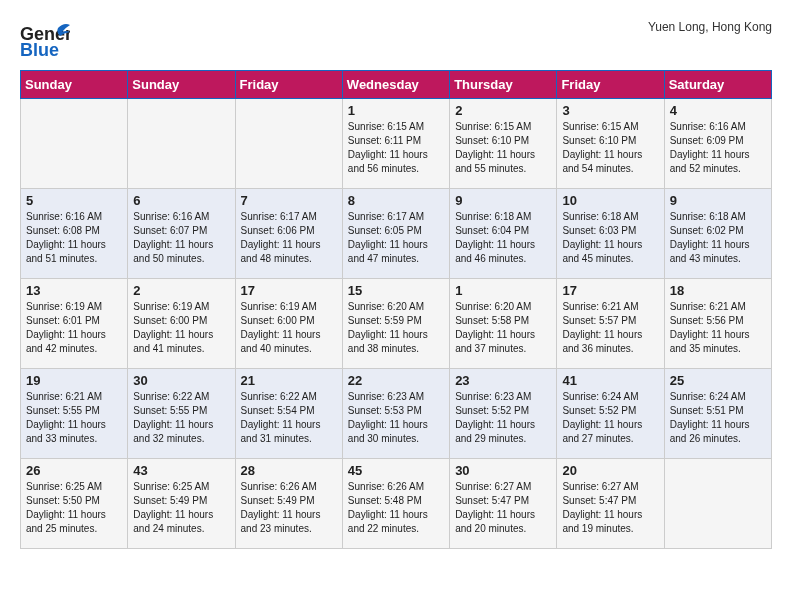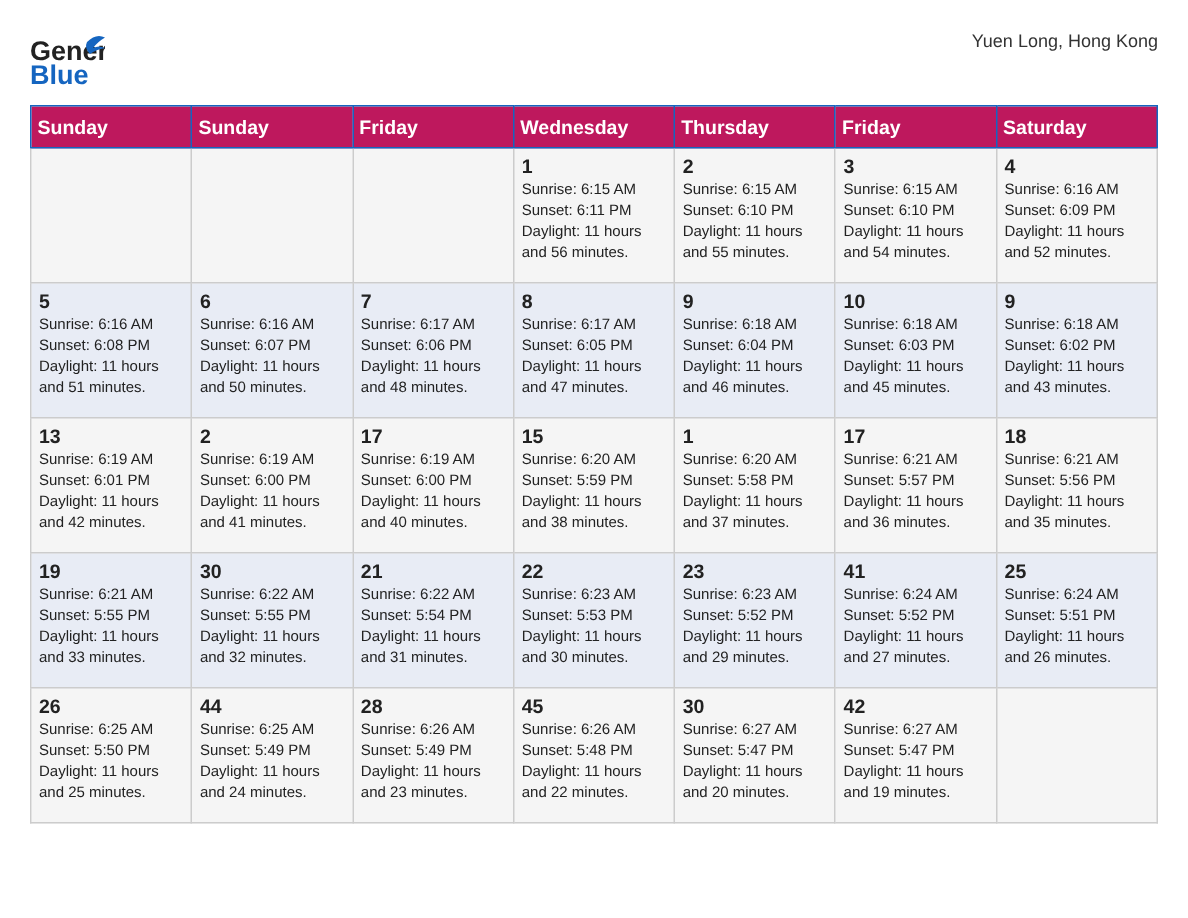--- a/index.html
+++ b/index.html
@@ -268,21 +268,21 @@
         </td>
       </tr>
       <tr>
         <td>
           <div class="day-num">26</div>
           <div class="cell-info" style="white-space: pre-line;">Sunrise: 6:25 AM
 Sunset: 5:50 PM
 Daylight: 11 hours and 25 minutes.</div>
         </td>
         <td>
-          <div class="day-num">44</div>
+          <div class="day-num">43</div>
           <div class="cell-info" style="white-space: pre-line;">Sunrise: 6:25 AM
 Sunset: 5:49 PM
 Daylight: 11 hours and 24 minutes.</div>
         </td>
         <td>
           <div class="day-num">28</div>
           <div class="cell-info" style="white-space: pre-line;">Sunrise: 6:26 AM
 Sunset: 5:49 PM
 Daylight: 11 hours and 23 minutes.</div>
         </td>
@@ -292,21 +292,21 @@
 Sunset: 5:48 PM
 Daylight: 11 hours and 22 minutes.</div>
         </td>
         <td>
           <div class="day-num">30</div>
           <div class="cell-info" style="white-space: pre-line;">Sunrise: 6:27 AM
 Sunset: 5:47 PM
 Daylight: 11 hours and 20 minutes.</div>
         </td>
         <td>
-          <div class="day-num">42</div>
+          <div class="day-num">20</div>
           <div class="cell-info" style="white-space: pre-line;">Sunrise: 6:27 AM
 Sunset: 5:47 PM
 Daylight: 11 hours and 19 minutes.</div>
         </td>
         <td></td>
       </tr>
     </tbody>
 </table>
 
 </body></html>

